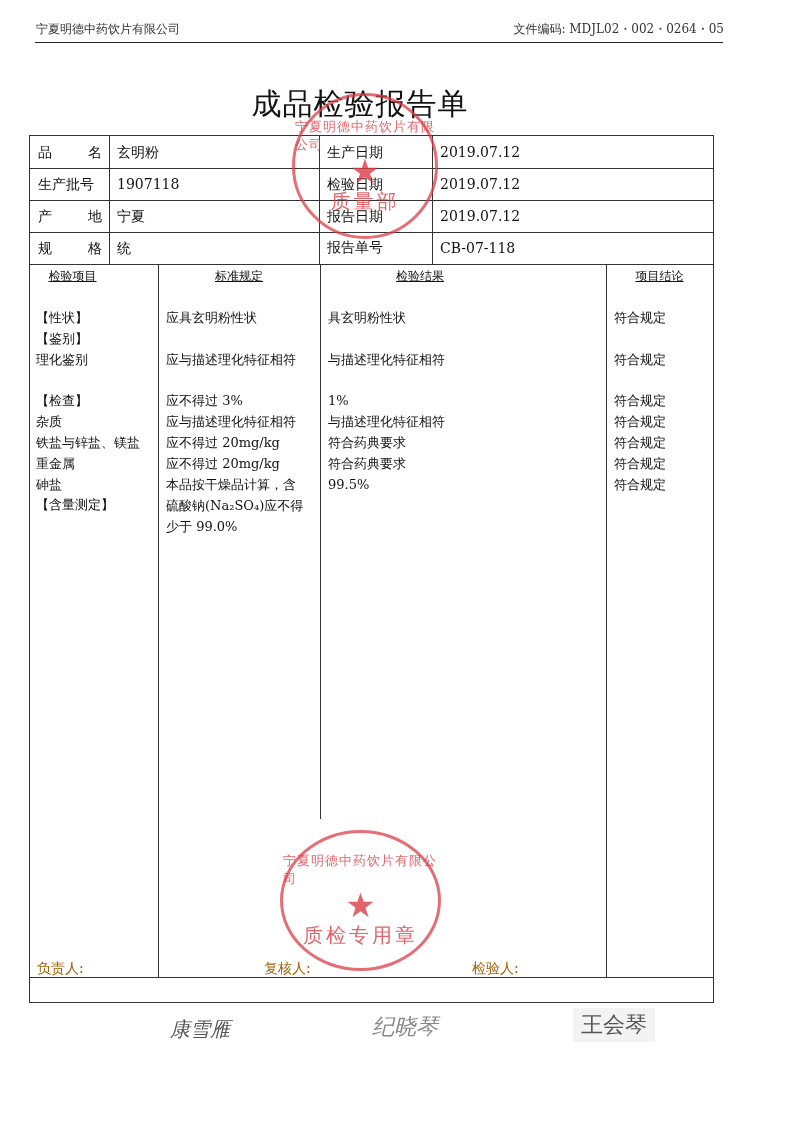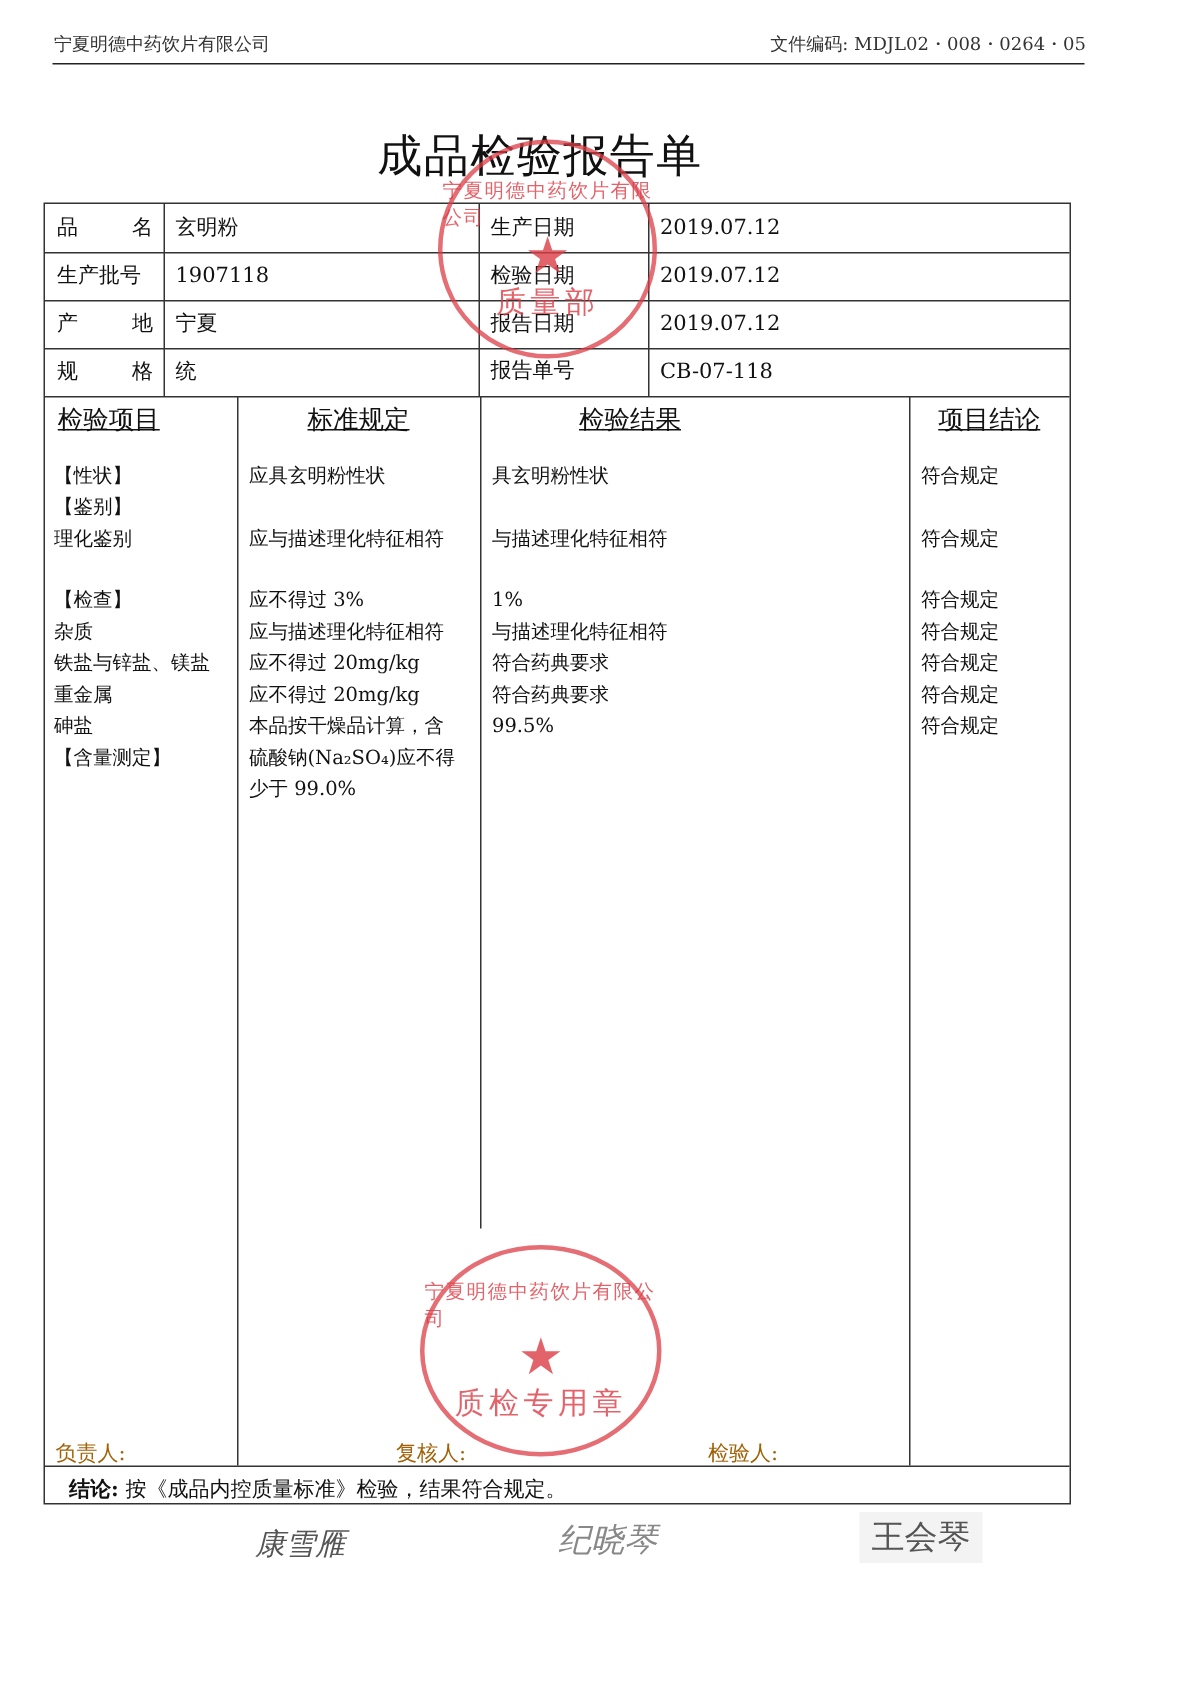--- a/index.html
+++ b/index.html
@@ -9,37 +9,37 @@
   .hdr-left { left:36px; }
   .hdr-right { right:76px; }
   .hdr-rule { position:absolute; left:35px; top:42px; width:688px; height:1px; background:#222; }
   .title { position:absolute; left:0; width:720px; text-align:center; top:84px;
            font-size:30px; letter-spacing:1px; font-family:"DejaVu Sans","Liberation Sans",sans-serif; }
   .tbl { position:absolute; left:29px; top:135px; width:685px; height:868px; border:1px solid #333; box-sizing:border-box; }
   .hl { position:absolute; height:1px; background:#333; }
   .vl { position:absolute; width:1px; background:#333; }
   .cell { position:absolute; font-size:14px; line-height:16px; white-space:nowrap; }
   .lbl-spread { display:flex; justify-content:space-between; width:64px; }
-  .colhead { position:absolute; top:132px; font-size:17px; text-decoration:underline; text-align:center; }
+  .colhead { position:absolute; top:132px; font-size:12px; text-decoration:underline; text-align:center; }
   .line { position:absolute; font-size:13px; line-height:16px; white-space:nowrap; }
   .concl { position:absolute; left:16px; top:848px; font-size:14px; }
   .concl b { font-weight:bold; }
   .sig-row { position:absolute; top:960px; font-size:14px; color:#a16207; }
   .sig { position:absolute; font-family:"DejaVu Sans","Liberation Sans",sans-serif; color:#555; font-style:italic;margin-left:40px; }
   .stamp { position:absolute; border:3px solid rgba(220,60,70,0.75); color:rgba(220,60,70,0.8);
            display:flex; flex-direction:column; align-items:center; justify-content:center; pointer-events:none; }
   .stamp .star { font-size:34px; line-height:34px; }
   .stamp .arc { font-size:13px; letter-spacing:1px; }
   .stamp .bottom { font-size:20px; letter-spacing:3px; }
 </style>
 </head>
 <body>
 
 <div class="hdr hdr-left">宁夏明德中药饮片有限公司</div>
-<div class="hdr hdr-right">文件编码: MDJL02・008・0264・05</div>
+<div class="hdr hdr-right">文件编码: MDJL02・002・0264・05</div>
 <div class="hdr-rule"></div>
 
 <div class="title">成品检验报告单</div>
 
 <div class="tbl">
 
   <div class="hl" style="left:0;top:32px;width:683px;"></div>
   <div class="hl" style="left:0;top:64px;width:683px;"></div>
   <div class="hl" style="left:0;top:96px;width:683px;"></div>
   <div class="hl" style="left:0;top:128px;width:683px;"></div>
@@ -114,24 +114,20 @@
   <div class="line" style="left:298px;top:341px;">99.5%</div>
 
   <div class="line" style="left:584px;top:174px;">符合规定</div>
   <div class="line" style="left:584px;top:216px;">符合规定</div>
   <div class="line" style="left:584px;top:257px;">符合规定</div>
   <div class="line" style="left:584px;top:278px;">符合规定</div>
   <div class="line" style="left:584px;top:299px;">符合规定</div>
   <div class="line" style="left:584px;top:320px;">符合规定</div>
   <div class="line" style="left:584px;top:341px;">符合规定</div>
 
-  <div class="concl">
-    <b>结论:</b>
-    <span>按《成品内控质量标准》检验，结果符合规定。</span>
-  </div>
 </div>
 
 <div class="stamp" style="left:292px;top:93px;width:140px;height:140px;border-radius:50%;">
   <span class="arc">宁夏明德中药饮片有限公司</span>
   <span class="star">★</span>
   <span class="bottom">质量部</span>
 </div>
 <div class="stamp" style="left:280px;top:830px;width:155px;height:135px;border-radius:50%;">
   <span class="arc">宁夏明德中药饮片有限公司</span>
   <span class="star">★</span>

